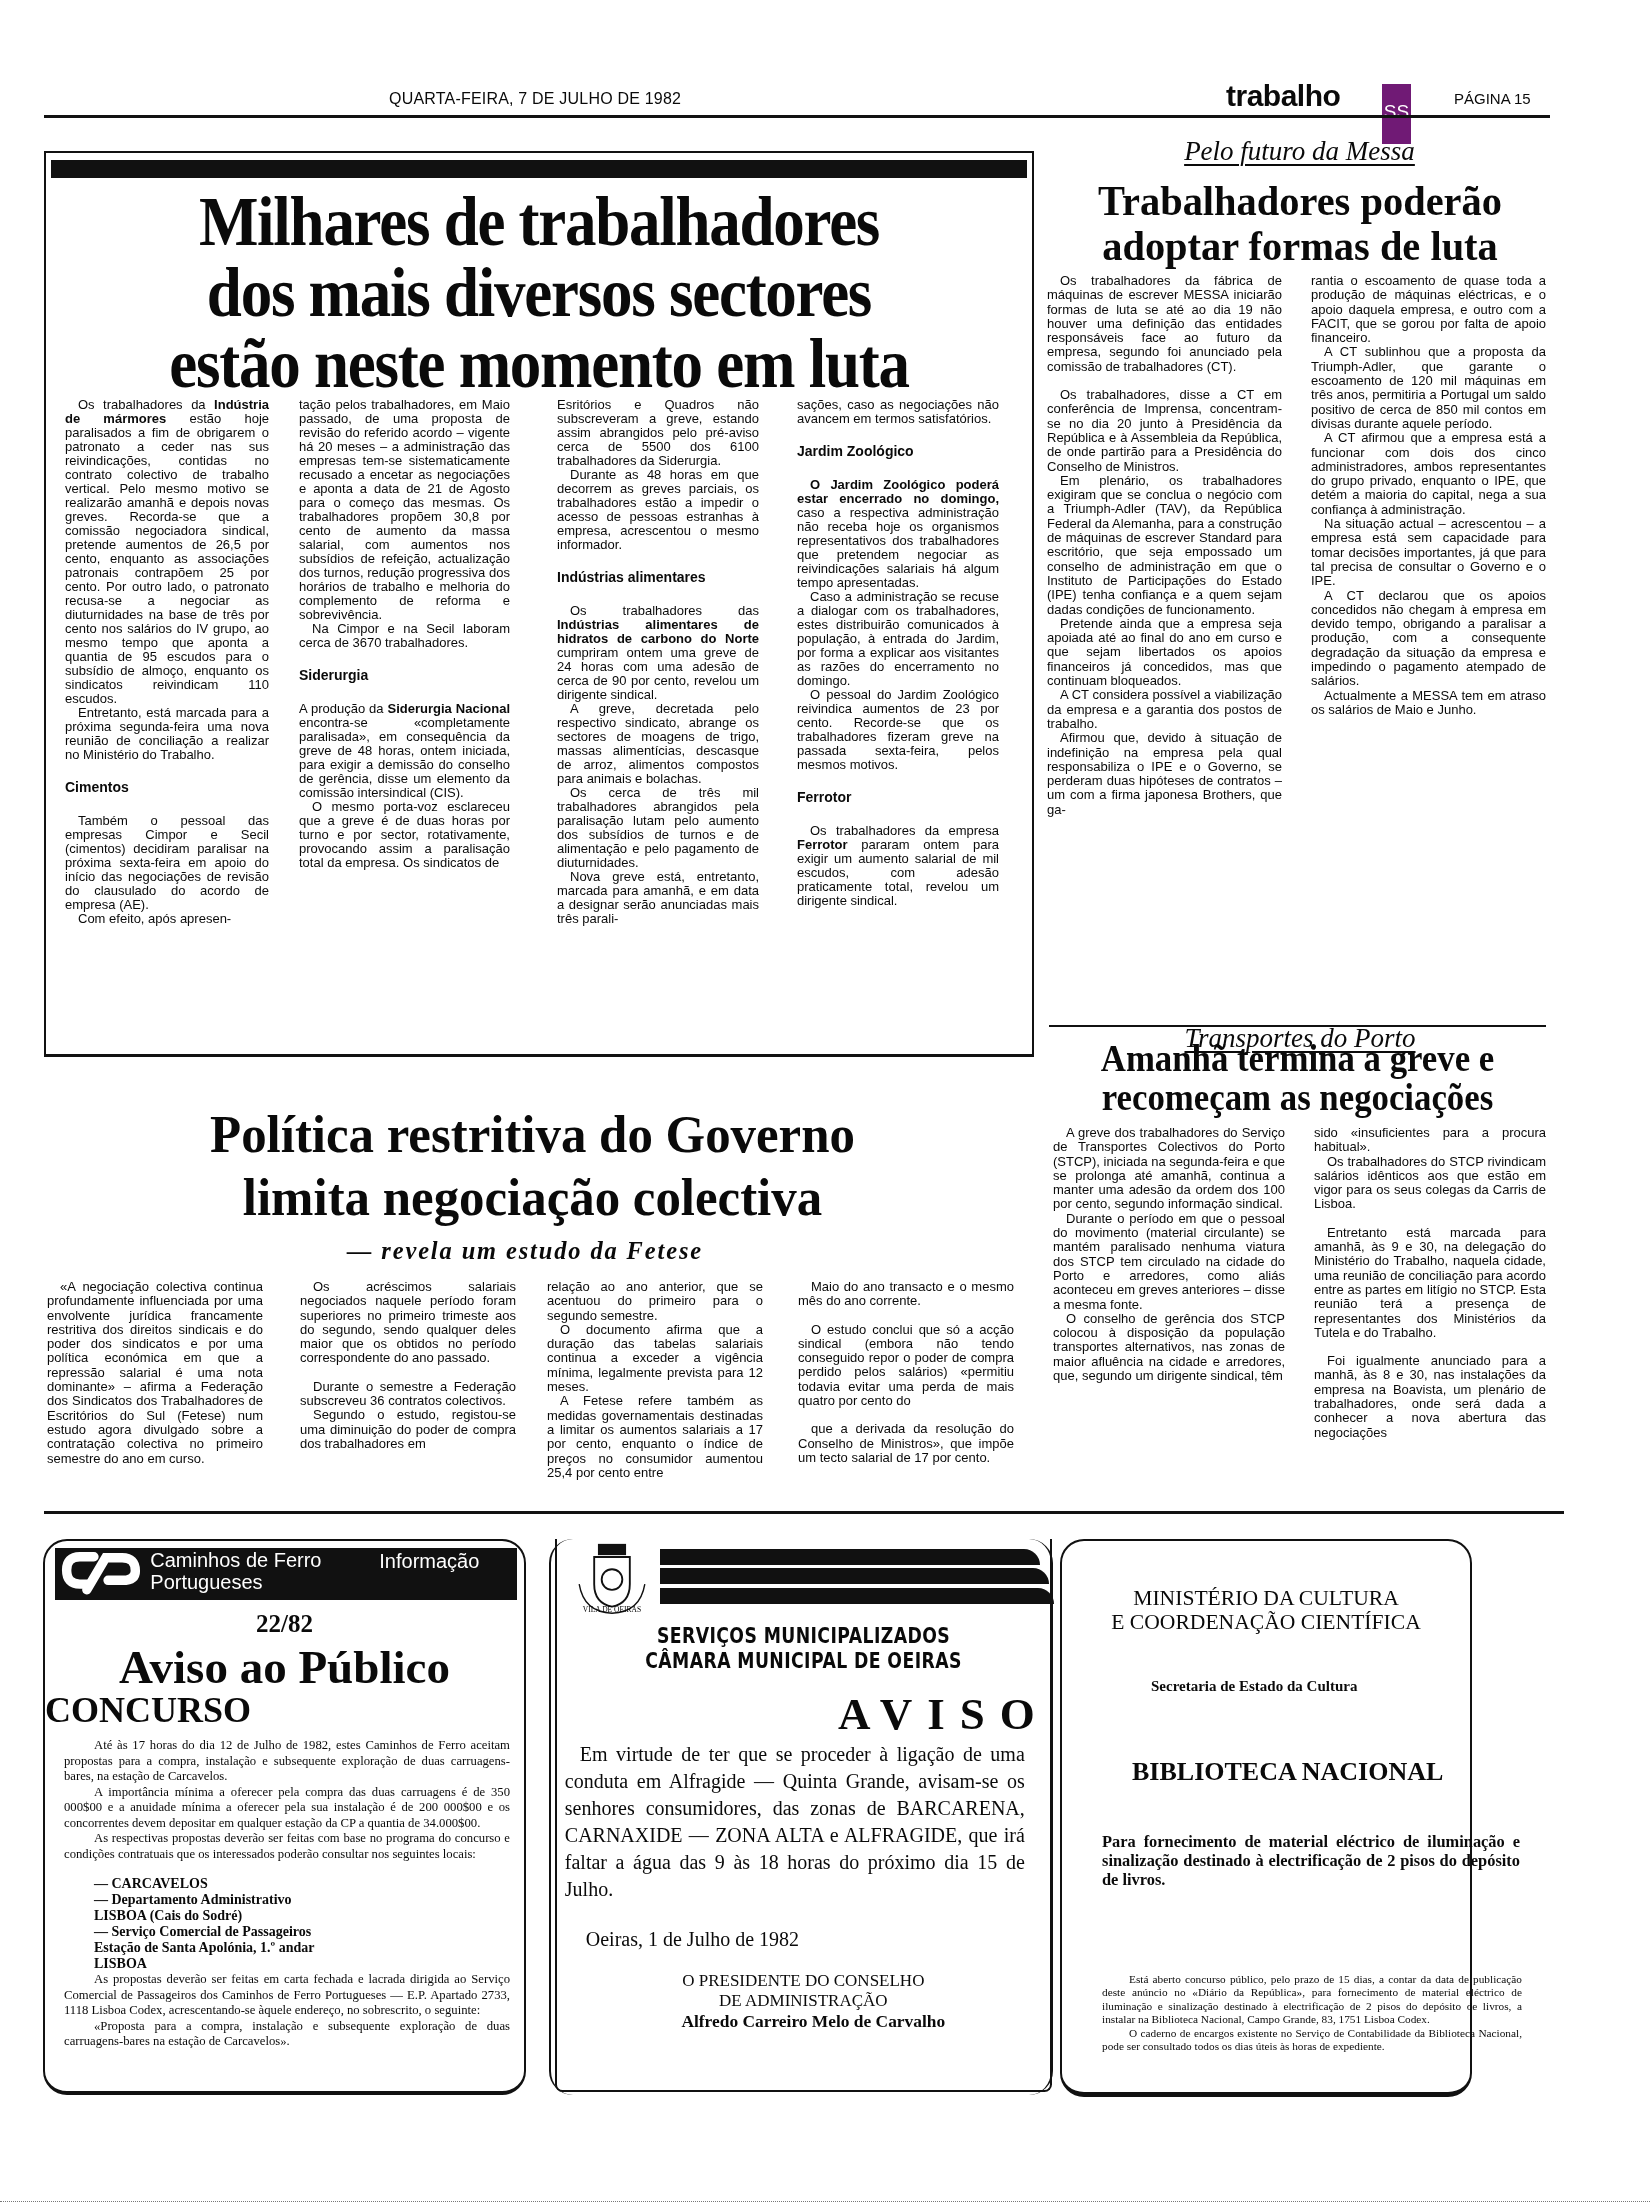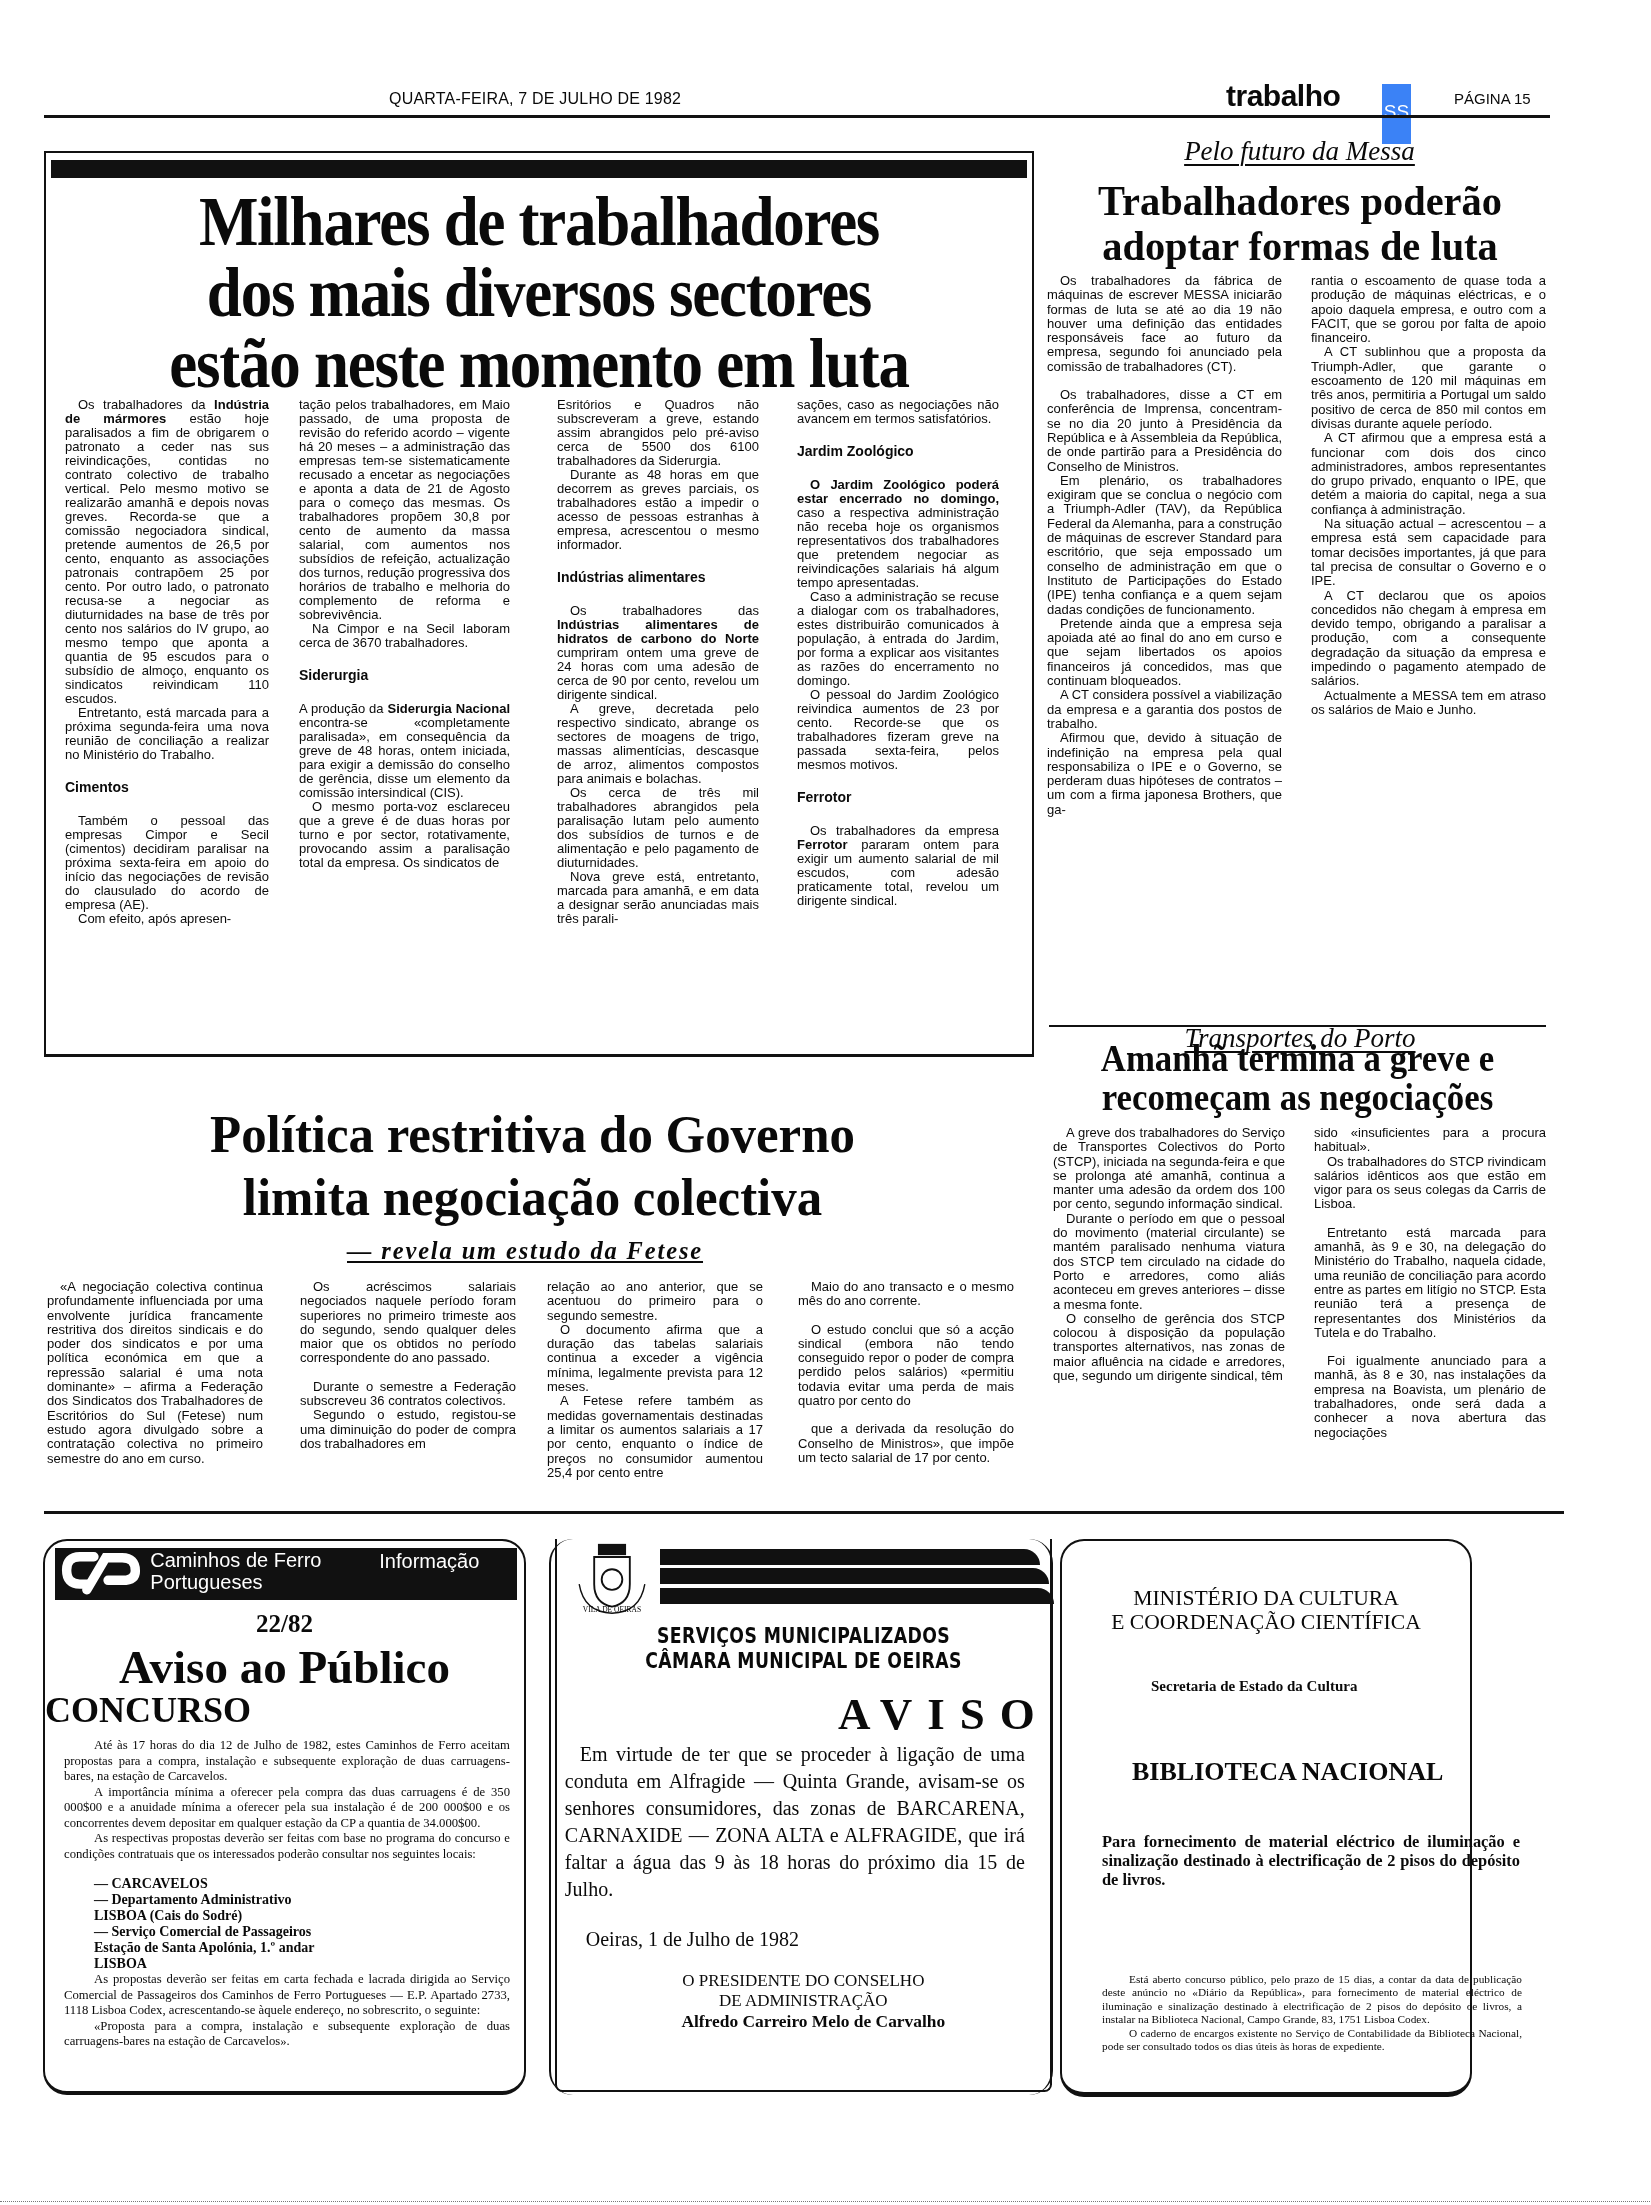--- a/index.html
+++ b/index.html
@@ -3,21 +3,21 @@
 <meta charset="utf-8">
 <style>
   html, body { margin:0; padding:0; background:#fff; }
   body { width:1652px; height:2205px; position:relative; overflow:hidden; color:#0a0a0a; }
   .serif { font-family:"Liberation Serif","DejaVu Serif",serif; }
   .sans { font-family:"Liberation Sans","DejaVu Sans",sans-serif; }
 
   
   #masthead-date { position:absolute; left:389px; top:90px; font-size:16px; letter-spacing:0.2px; }
   #masthead-section { position:absolute; left:1226px; top:79px; font-size:30px; font-weight:bold; letter-spacing:-0.5px; }
-  #masthead-logo { position:absolute; left:1382px; top:84px; width:29px; width:29px; height:60px; background:#3b82f6; color:#fff; font-size:19px; text-align:center; line-height:56px; }
+  #masthead-logo { position:absolute; left:1382px; top:84px; width:29px; width:29px; height:60px; background:#701a75; color:#fff; font-size:19px; text-align:center; line-height:56px; }
   #masthead-page { position:absolute; left:1454px; top:90px; font-size:15px; }
   #masthead-rule { position:absolute; left:44px; top:115px; width:1506px; height:3.3px; background:#111; }
 
   
   #lead-box { position:absolute; left:44px; top:151px; width:990px; height:906px; border:2.3px solid #111; border-bottom-width:3.8px; box-sizing:border-box; }
   #lead-bar { position:absolute; left:4.7px; top:6.6px; width:976px; height:18px; background:#111; }
   #lead-headline { position:absolute; left:0; width:100%; top:33px; text-align:center; font-size:70px; line-height:71px; font-weight:bold; letter-spacing:-1.4px; transform:scaleX(0.9); }
   .col { position:absolute; font-size:13px; line-height:14px; text-align:justify; hyphens:auto; }
   .col p { margin:0; text-indent:13px; }
   .col h4 { margin:18px 0 20px 0; font-size:14px; font-weight:bold; text-indent:0; }
@@ -25,21 +25,21 @@
 
   
   .kicker { position:absolute; text-align:center; font-style:italic; font-size:27px; text-decoration:underline; text-decoration-thickness:1.9px; text-underline-offset:3.8px; }
   .rhead { position:absolute; text-align:center; font-weight:bold; font-size:43px; line-height:45px; transform:scaleX(0.94); }
   .rcol { position:absolute; font-size:13px; line-height:14.3px; text-align:justify; }
   .rcol p { margin:0; text-indent:13px; }
   .hr { position:absolute; background:#111; }
 
   
   #pol-headline { position:absolute; left:122px; top:1103px; width:821px; text-align:center; font-size:53px; line-height:63px; font-weight:bold; transform:scaleX(0.96); }
-  #pol-sub { position:absolute; left:347px; top:1237px; font-size:24.4px; font-style:italic; font-weight:bold; letter-spacing:1.9px;text-decoration:underline; }
+  #pol-sub { position:absolute; left:347px; top:1237px; font-size:24.4px; font-style:italic; font-weight:bold; letter-spacing:1.9px; }
 
   
   .ad { position:absolute; box-sizing:border-box;border-radius:24px; }
   #ad-cp { left:43px; top:1539px; width:483px; height:556px; border:2.3px solid #111; border-bottom-width:4.7px; }
   #ad-cp-banner { position:absolute; left:10.3px; top:6.6px; width:462px; height:52px; background:#111; color:#fff; }
   #cp-logo { position:absolute; left:5.6px; top:3.8px; width:80px; height:45px; }
   #cp-name { position:absolute; left:95px; top:2.8px; font-size:20px; line-height:21.6px; }
   #cp-info { position:absolute; left:324px; top:2.8px; font-size:20px; }
   #cp-num { position:absolute; width:100%; top:69px; text-align:center; font-size:25px; font-weight:bold; }
   #cp-title { position:absolute; width:100%; top:103px; text-align:center; font-size:47px; font-weight:bold; line-height:47px; }

